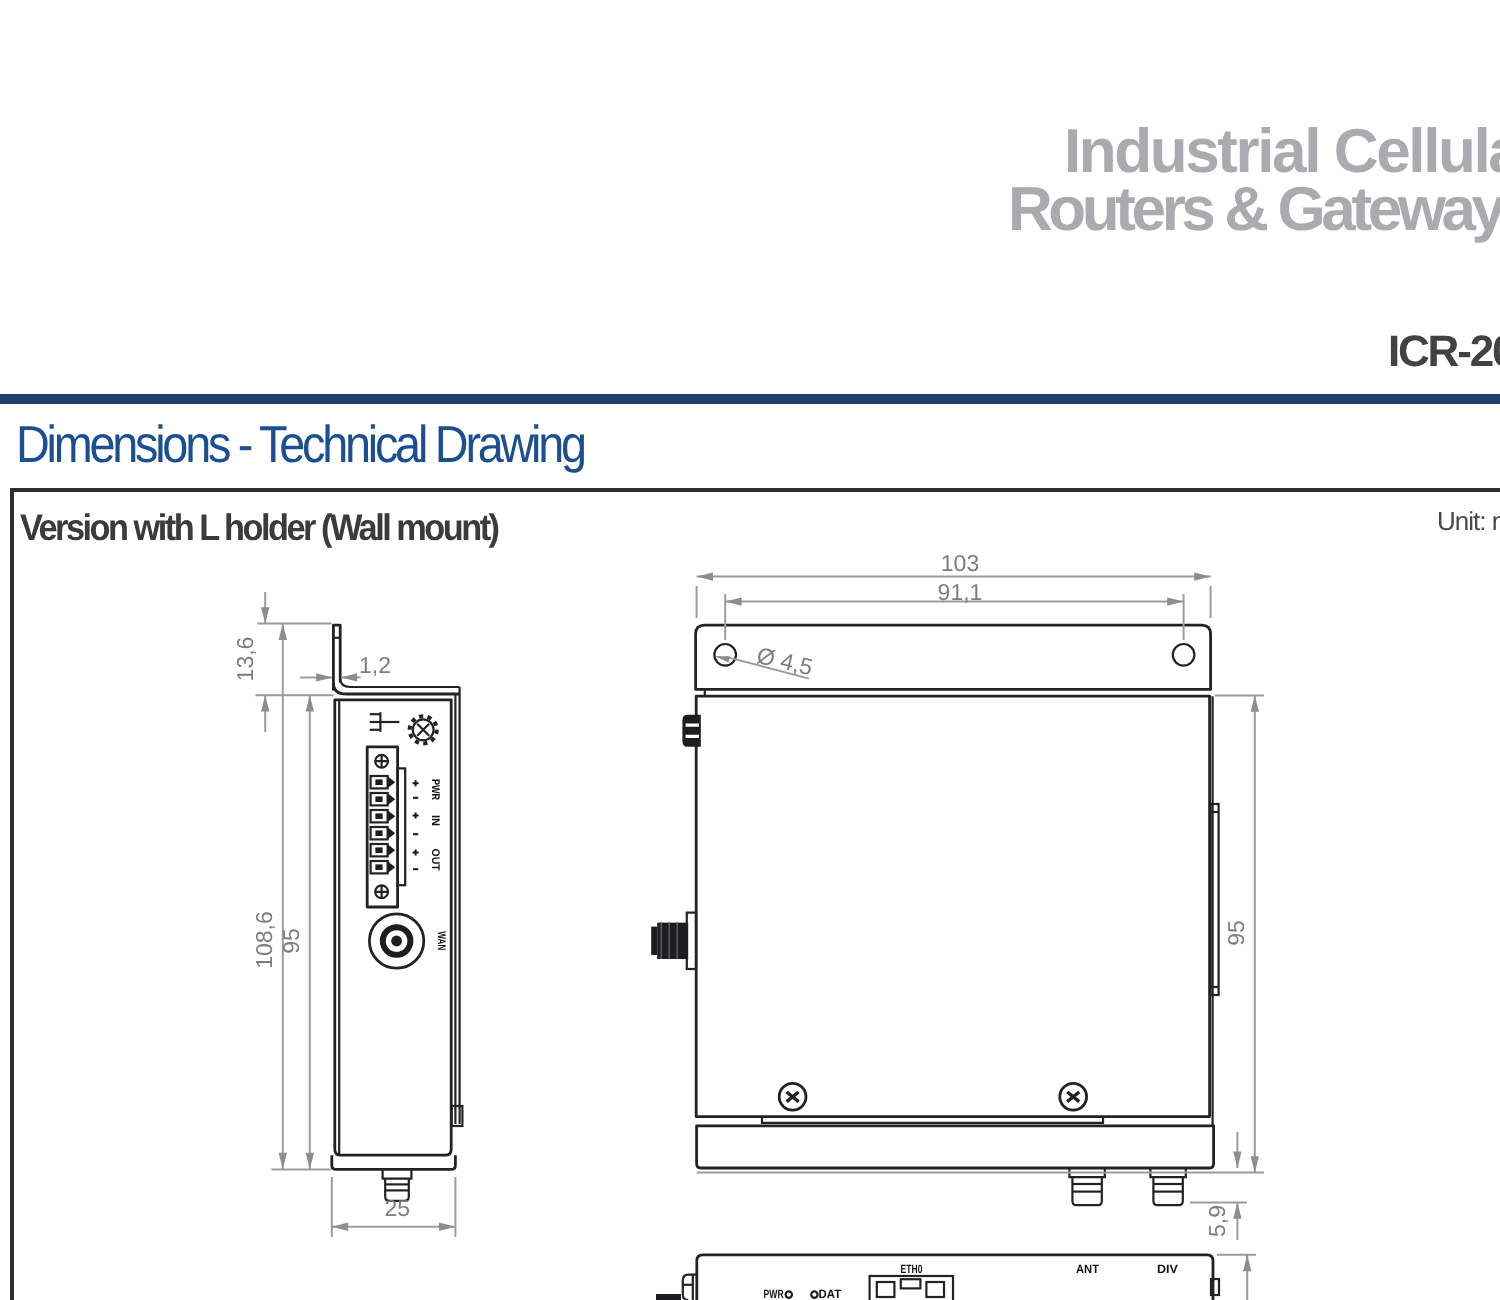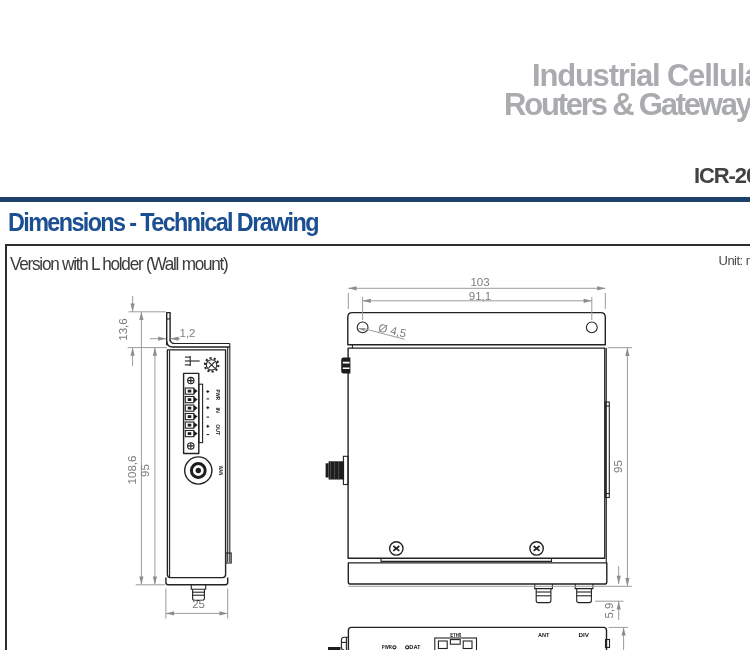--- a/index.html
+++ b/index.html
@@ -11,25 +11,25 @@
 <body>
 
 <div class="abs" style="left:532px;top:57.5px;font-weight:bold;font-size:31px;color:#a9abae;letter-spacing:-1.2px;">Industrial Cellular</div>
 
 <div class="abs" style="left:504px;top:86.5px;font-weight:bold;font-size:31px;color:#a9abae;letter-spacing:-2.2px;">Routers &amp; Gateways</div>
 
 <div class="abs" style="left:694px;top:163px;font-weight:bold;font-size:22px;color:#424143;letter-spacing:-1.1px;">ICR-203</div>
 
 <div class="abs" style="left:0;top:197.4px;width:750px;height:5px;background:#1d4168;"></div>
 
-<div class="abs" style="left:7.5px;top:206.9px;font-weight:bold;font-size:26px;color:#1b4f91;letter-spacing:-1.8px;"><span class="cond" style="transform:scaleX(0.9);">Dimensions - Technical Drawing</span></div>
+<div class="abs" style="left:7.5px;top:206.9px;font-weight:normal;font-size:26px;color:#1b4f91;letter-spacing:-1.8px;"><span class="cond" style="transform:scaleX(0.9);">Dimensions - Technical Drawing</span></div>
 
 <div class="abs" style="left:5px;top:243.5px;width:745px;height:406.5px;border-top:2px solid #2e2e30;border-left:2px solid #2e2e30;"></div>
 
-<div class="abs" style="left:10px;top:253px;font-weight:normal;font-size:18.5px;color:#3b3b3d;letter-spacing:-1.35px;"><span class="cond" style="transform:scaleX(0.928);">Version with L holder (Wall mount)</span></div>
+<div class="abs" style="left:10px;top:253px;font-weight:bold;font-size:18.5px;color:#3b3b3d;letter-spacing:-1.35px;"><span class="cond" style="transform:scaleX(0.928);">Version with L holder (Wall mount)</span></div>
 
 <div class="abs" style="left:718.5px;top:253.4px;font-size:13px;color:#48494b;letter-spacing:-0.5px;">Unit: mm</div>
 
 <svg class="abs" style="left:0;top:240px;" width="750" height="410" viewBox="0 240 750 410">
 <defs>
 <style>
  .o{stroke:#232325;stroke-width:1.4;fill:none;stroke-linejoin:round;}
  .o1{stroke:#232325;stroke-width:1.1;fill:none;}
  .d{stroke:#9c9c9c;stroke-width:1;fill:none;}
  .ar{fill:#8d8d8d;stroke:none;}

